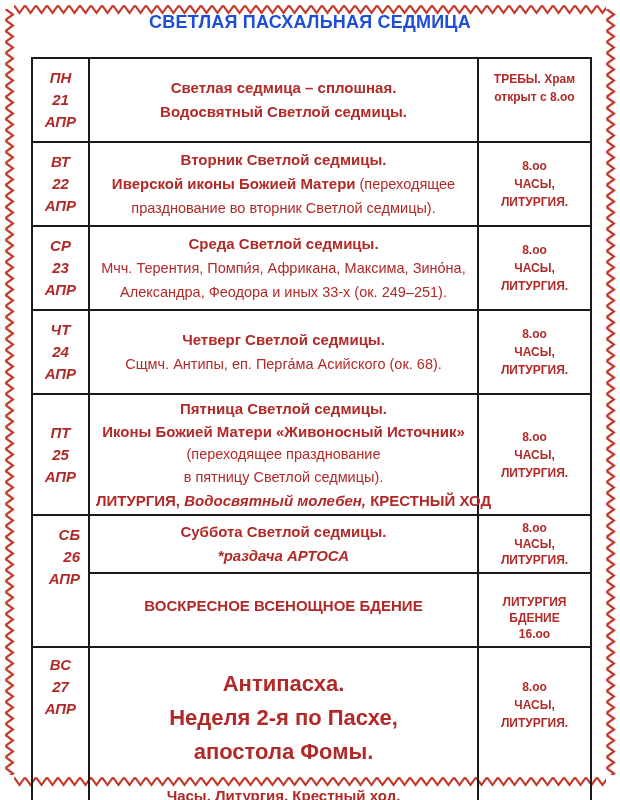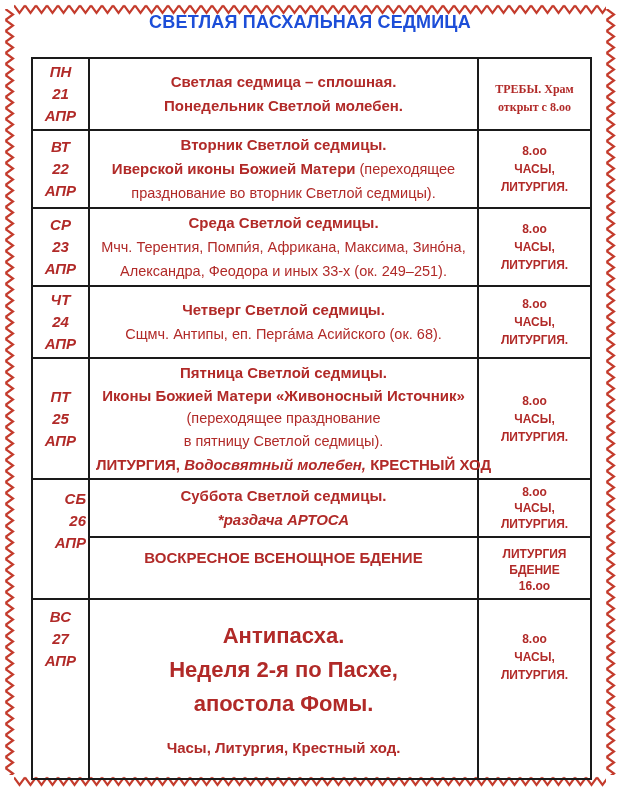--- a/index.html
+++ b/index.html
@@ -23,39 +23,39 @@
   table.schedule {
     position:absolute; left:31px; top:57px; width:559px;
     border-collapse:collapse; table-layout:fixed;
   }
   col.c-day { width:57px; }  col.c-main { width:389px; }  col.c-svc { width:113px; }
 
   .schedule td {
     border:2px solid var(--line); text-align:center; vertical-align:middle;
     padding:2px 6px; color:var(--red);
   }
-  td.day { font-weight:bold; font-style:italic; font-size:15px; line-height:22px; padding:2px; }
+  td.day { font-weight:bold; font-style:italic; font-size:15px; line-height:22px; padding:8px; }
   td.main { font-size:14.5px; line-height:24px; }
   td.main .b { font-weight:bold; font-size:15px; }
   td.svc { font-size:12px; font-weight:bold; line-height:18px; padding:4px 3px; }
-  td.svc.align-top { vertical-align:top; padding-top:21px;font-family:Liberation Serif, serif; }
+  td.svc.align-top { vertical-align:top; padding-top:11px; }
 
   tr.r1  { height:58px; }
   tr.r2  { height:76px; }
   tr.r3  { height:67px; }
   tr.r4  { height:68px; }
   tr.r5  { height:118px; }
   tr.r6a { height:55px; }
   tr.r6b { height:52px; }
   tr.r7  { height:180px; }
 
   tr.r5 td.main { line-height:23px;margin-top:48px; }
   tr.r6a td.day { vertical-align:top; padding-top:8px;text-align:right; }
   tr.r6a td.svc, tr.r6b td.svc { line-height:16px; }
-  tr.r6b td.main, tr.r6b td.svc { vertical-align:top; padding-top:8px; }
+  tr.r6b td.main, tr.r6b td.svc { vertical-align:top; padding-top:20px; }
   tr.r7 td.day { vertical-align:top; padding-top:6px; }
   tr.r7 td.svc { vertical-align:top; padding-top:30px; }
 
   .big { font-size:22px; font-weight:bold; line-height:34px; }
   .sub { font-size:15px; font-weight:bold; line-height:24px; margin-top:15px; }
   .it  { font-style:italic; }
   .nowrap { white-space:nowrap; }
 
   .footer {
     position:absolute; left:0; top:720px; width:620px; text-align:center;
@@ -100,21 +100,21 @@
     </colgroup>
 
   <tbody>
       <tr class="r1">
     <td class="day">
       <div>ПН</div>
       <div>21 АПР</div>
     </td>
     <td class="main">
       <div class="b">Светлая седмица – сплошная.</div>
-      <div class="b">Понедельник Светлой молебен.</div>
+      <div class="b">Водосвятный Светлой седмицы.</div>
     </td>
     <td class="svc align-top">
       <div>ТРЕБЫ. Храм открыт с 8.оо</div>
     </td>
   </tr>
 
   <tr class="r2">
     <td class="day">
       <div>ВТ</div>
       <div>22</div>

